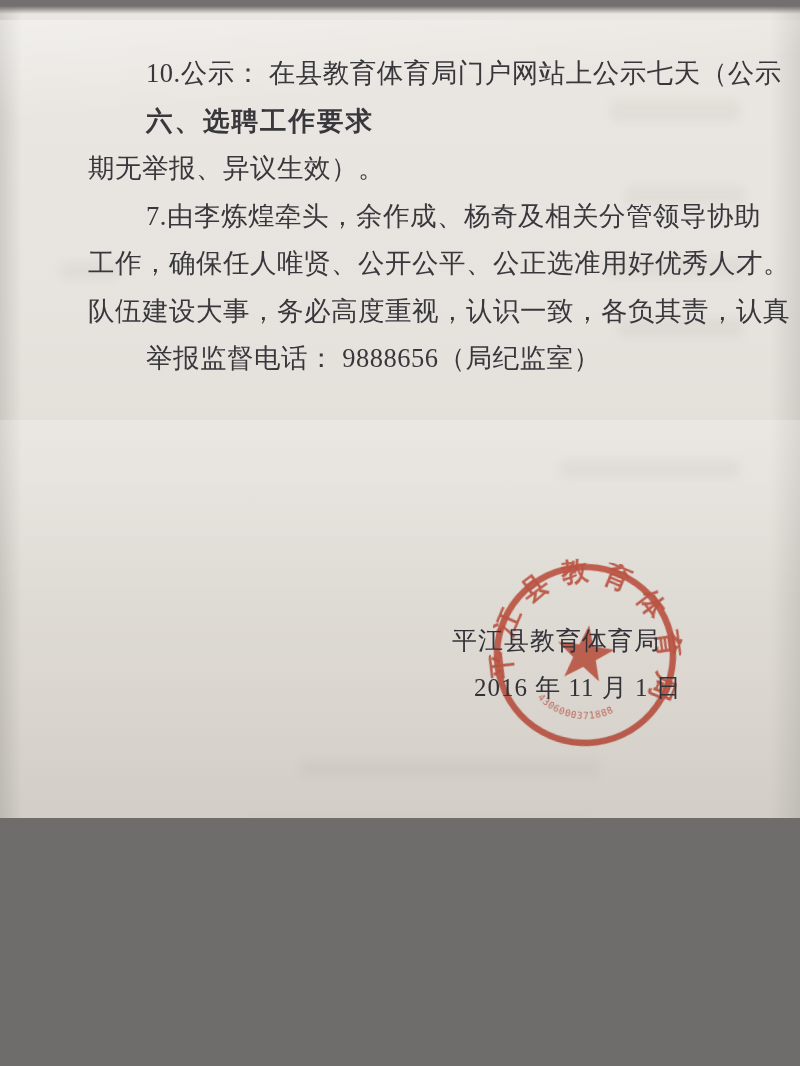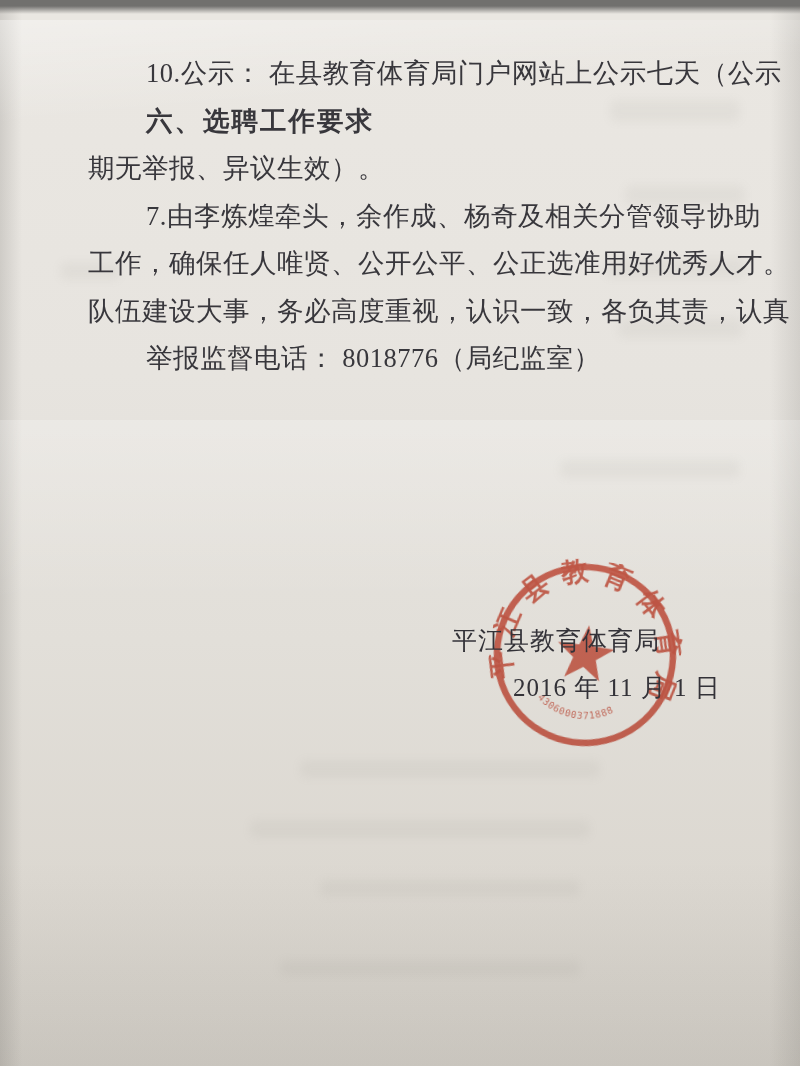--- a/index.html
+++ b/index.html
@@ -2,21 +2,21 @@
 <html><head>
 <meta charset="utf-8">
 <style>
   html,body{margin:0;padding:0;}
   body{
     width:800px;height:1066px;overflow:hidden;
     font-family:"Liberation Serif","DejaVu Serif",serif;
     background:#6e6d6b;
   }
   .photo{
-    position:relative;width:800px;height:1066px;overflow:hidden;
+    position:relative;width:800px;height:818px;overflow:hidden;
     background:
       linear-gradient(180deg, #71706e 0px, #71706e 6px, rgba(113,112,110,0) 14px),
       linear-gradient(90deg, rgba(90,88,84,0.18) 0px, rgba(90,88,84,0) 22px),
       linear-gradient(270deg, rgba(90,88,84,0.15) 0px, rgba(90,88,84,0) 30px),
       linear-gradient(180deg, #eae7e2 2%, #e7e4df 35%, #e2dfd9 60%, #dcd8d1 82%, #d2cec7 100%);
   }
   
   .shade{position:absolute;pointer-events:none;}
   .crease-top{
     left:0;top:20px;width:800px;height:120px;
@@ -46,21 +46,21 @@
   .indent{padding-left:58px;}
   .heading{
     font-family:"Liberation Sans","DejaVu Sans",sans-serif;
     font-weight:bold;letter-spacing:2px;
   }
   .signature{
     position:absolute;left:452px;top:624px;
     font-size:25px;letter-spacing:1px;color:#333238;white-space:nowrap;
   }
   .date{
-    position:absolute;left:513px;top:671px;
+    position:absolute;left:474px;top:671px;
     font-size:25px;letter-spacing:1px;color:#333238;white-space:nowrap;text-align:center;
   }
   
   .seal{
     position:absolute;left:490px;top:560px;width:190px;height:190px;
     transform:rotate(8deg);
     mix-blend-mode:multiply;
     opacity:0.88;
     filter:blur(0.3px);
   }
@@ -85,21 +85,21 @@
   <div class="smudge" style="left:320px;top:880px;width:260px;height:16px;"></div>
   <div class="smudge" style="left:280px;top:960px;width:300px;height:16px;"></div>
 
   <div class="doc-text">
     <div class="line indent">10.公示： 在县教育体育局门户网站上公示七天（公示</div>
     <div class="line indent heading">六、选聘工作要求</div>
     <div class="line">期无举报、异议生效）。</div>
     <div class="line indent">7.由李炼煌牵头，余作成、杨奇及相关分管领导协助</div>
     <div class="line">工作，确保任人唯贤、公开公平、公正选准用好优秀人才。</div>
     <div class="line">队伍建设大事，务必高度重视，认识一致，各负其责，认真</div>
-    <div class="line indent">举报监督电话： 8018776（局纪监室）</div>
+    <div class="line indent">举报监督电话： 9888656（局纪监室）</div>
   </div>
 
   <svg class="seal" viewBox="0 0 190 190">
     <defs>
       <path id="arcTop" d="M 27 126.7 A 75 75 0 1 1 163 126.7" fill="none"></path>
       <path id="arcBottom" d="M 53.9 144 A 64 64 0 0 0 136.1 144" fill="none"></path>
     </defs>
     <circle cx="95" cy="95" r="88" fill="none" stroke="#cf4a36" stroke-width="6.5" opacity="0.92"></circle>
     <polygon fill="#cf4a36" opacity="0.9" points="95,65 102.1,85.3 123.5,85.7 106.4,98.7 112.6,119.3 95,107 77.4,119.3 83.6,98.7 66.5,85.7 87.9,85.3"></polygon>
     <text font-size="27" fill="#cf4a36" opacity="0.92" font-family="Liberation Serif, DejaVu Serif, serif" font-weight="bold">

